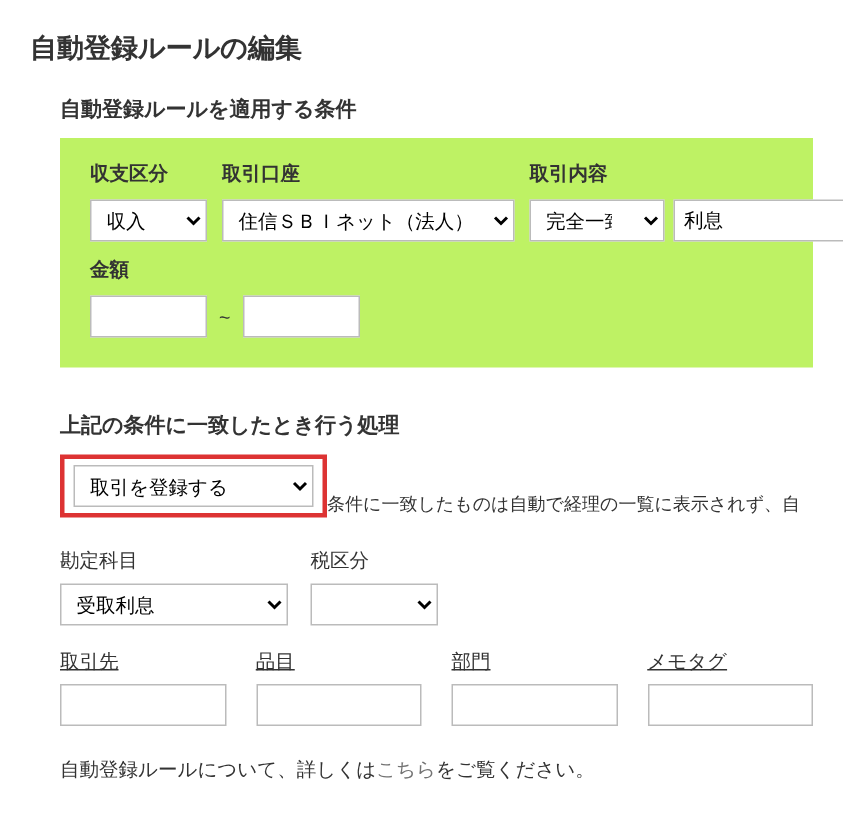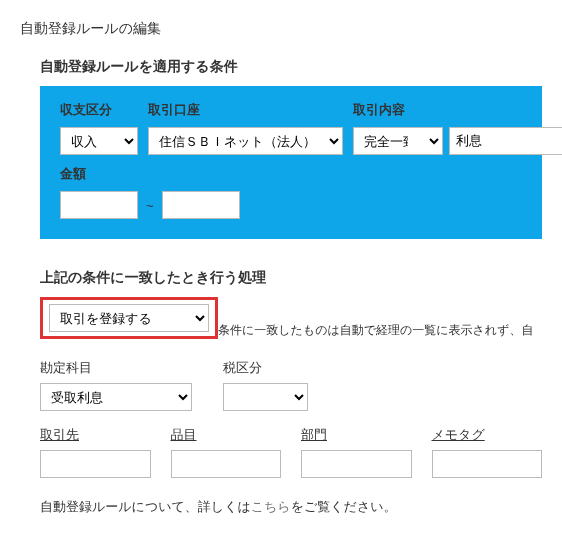--- a/index.html
+++ b/index.html
@@ -5,32 +5,32 @@
     * { box-sizing: border-box; margin: 0; padding: 0; }
     body {
       font-family: "Hiragino Kaku Gothic ProN", "Hiragino Sans", Meiryo, sans-serif;
       font-size: 13px;
       color: #333;
       padding: 20px;
       width: 562px;
       background: #fff;
     }
     h1 {
-      font-size: 14px;
-      font-weight: normal;
+      font-size: 18px;
+      font-weight: bold;
       margin-bottom: 20px;
     }
     h2 {
       font-size: 14px;
       font-weight: bold;
       margin-bottom: 10px;
       margin-left: 20px;
     }
     .condition-box {
-      background: #0ea5e9;
+      background: #bef264;
       padding: 15px 20px 20px 20px;
       margin-left: 20px;
       margin-bottom: 30px;
     }
     .row { display: flex; gap: 10px; margin-bottom: 10px; }
     .field { display: flex; flex-direction: column; }
     .label {
       font-weight: bold;
       font-size: 13px;
       margin-bottom: 8px;
@@ -67,21 +67,21 @@
     }
     .action-section { margin-left: 20px; }
     .action-row { display: flex; align-items: flex-end; gap: 0; margin-bottom: 20px; }
     .highlight-box {
       border: 3px solid #d33;
       padding: 4px 6px;
       display: inline-flex;
     }
     .highlight-box select { width: 160px; }
     .action-note { font-size: 12px; color: #333; white-space: nowrap; overflow: hidden; font-family: Liberation Serif, serif; }
-    .field-row { display: flex; gap: 31px; margin-bottom: 15px; }
+    .field-row { display: flex; gap: 15px; margin-bottom: 15px; }
     .field-col { display: flex; flex-direction: column; }
     .field-label { font-size: 13px; margin-bottom: 6px; }
     .input-sm { width: 152px; }
     .input-tax { width: 85px; }
     .footer-note { margin-left: 20px; font-size: 13px; margin-top: 20px; }
     .link { color: #737373; text-decoration: none; }
     .row4 { display: flex; gap: 20px; margin-bottom: 15px; }
     .row4 .field-col { flex: 1 1 0; text-decoration: underline; }
     .row4 input { width: 100%; }
   </style>

